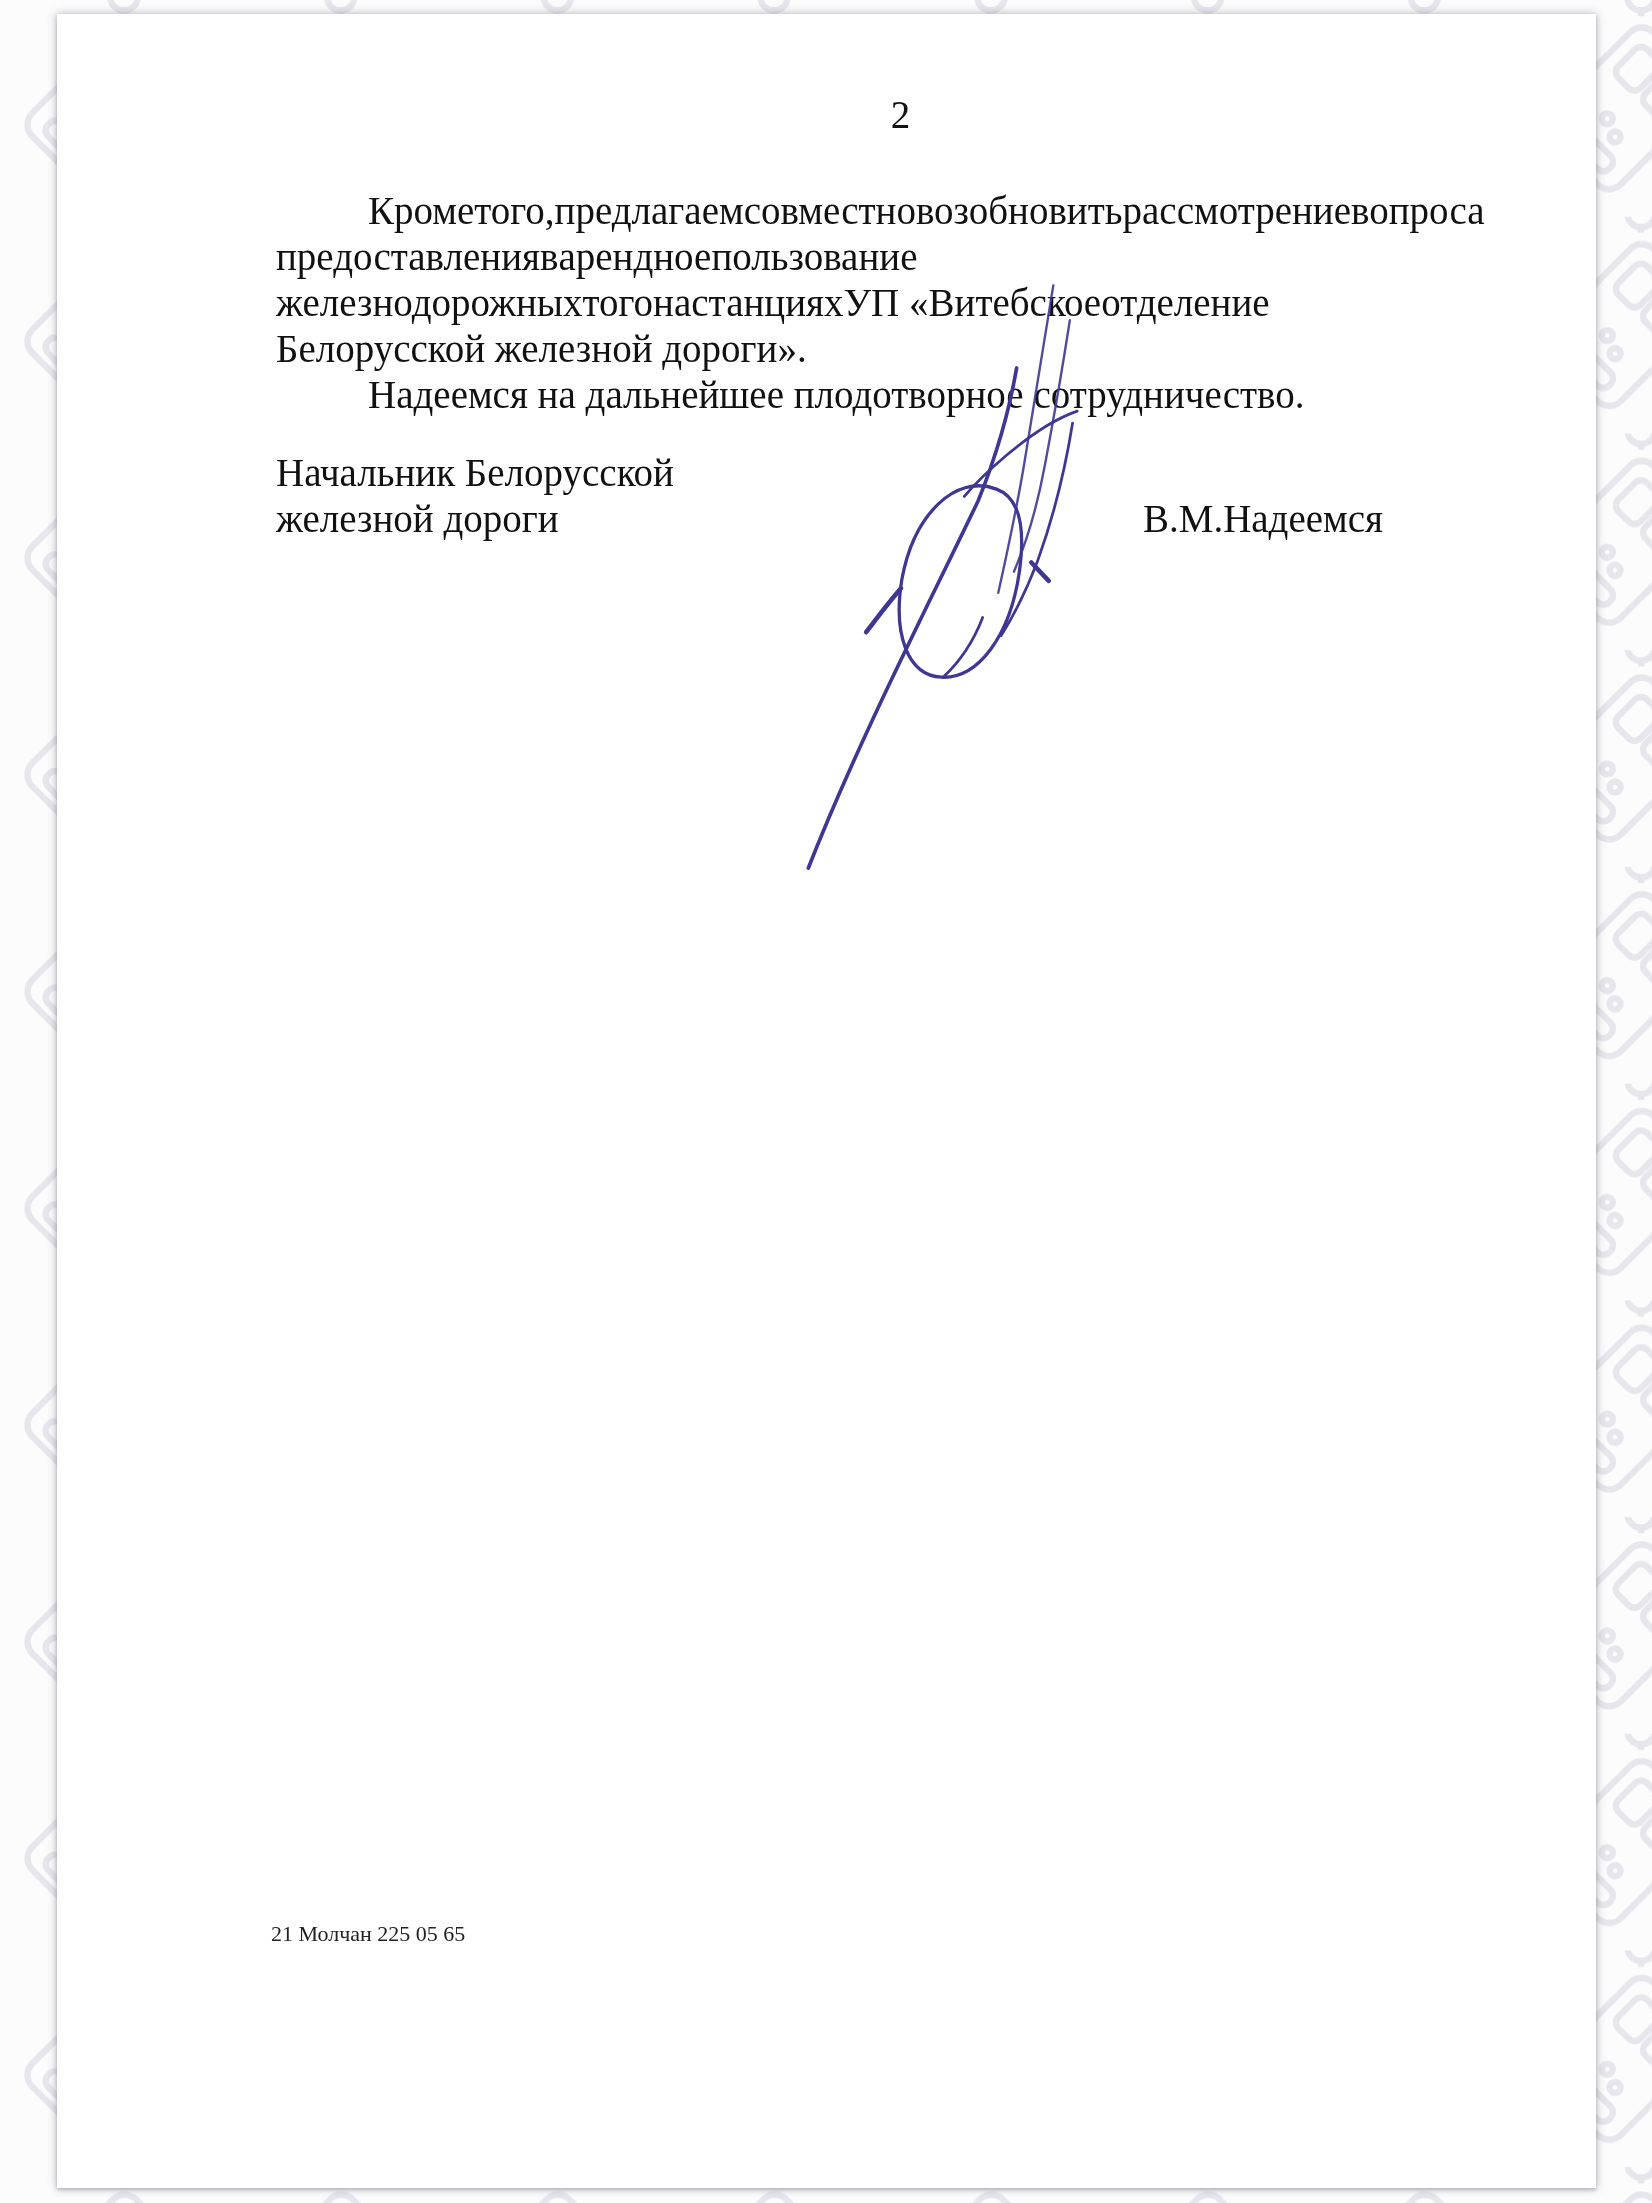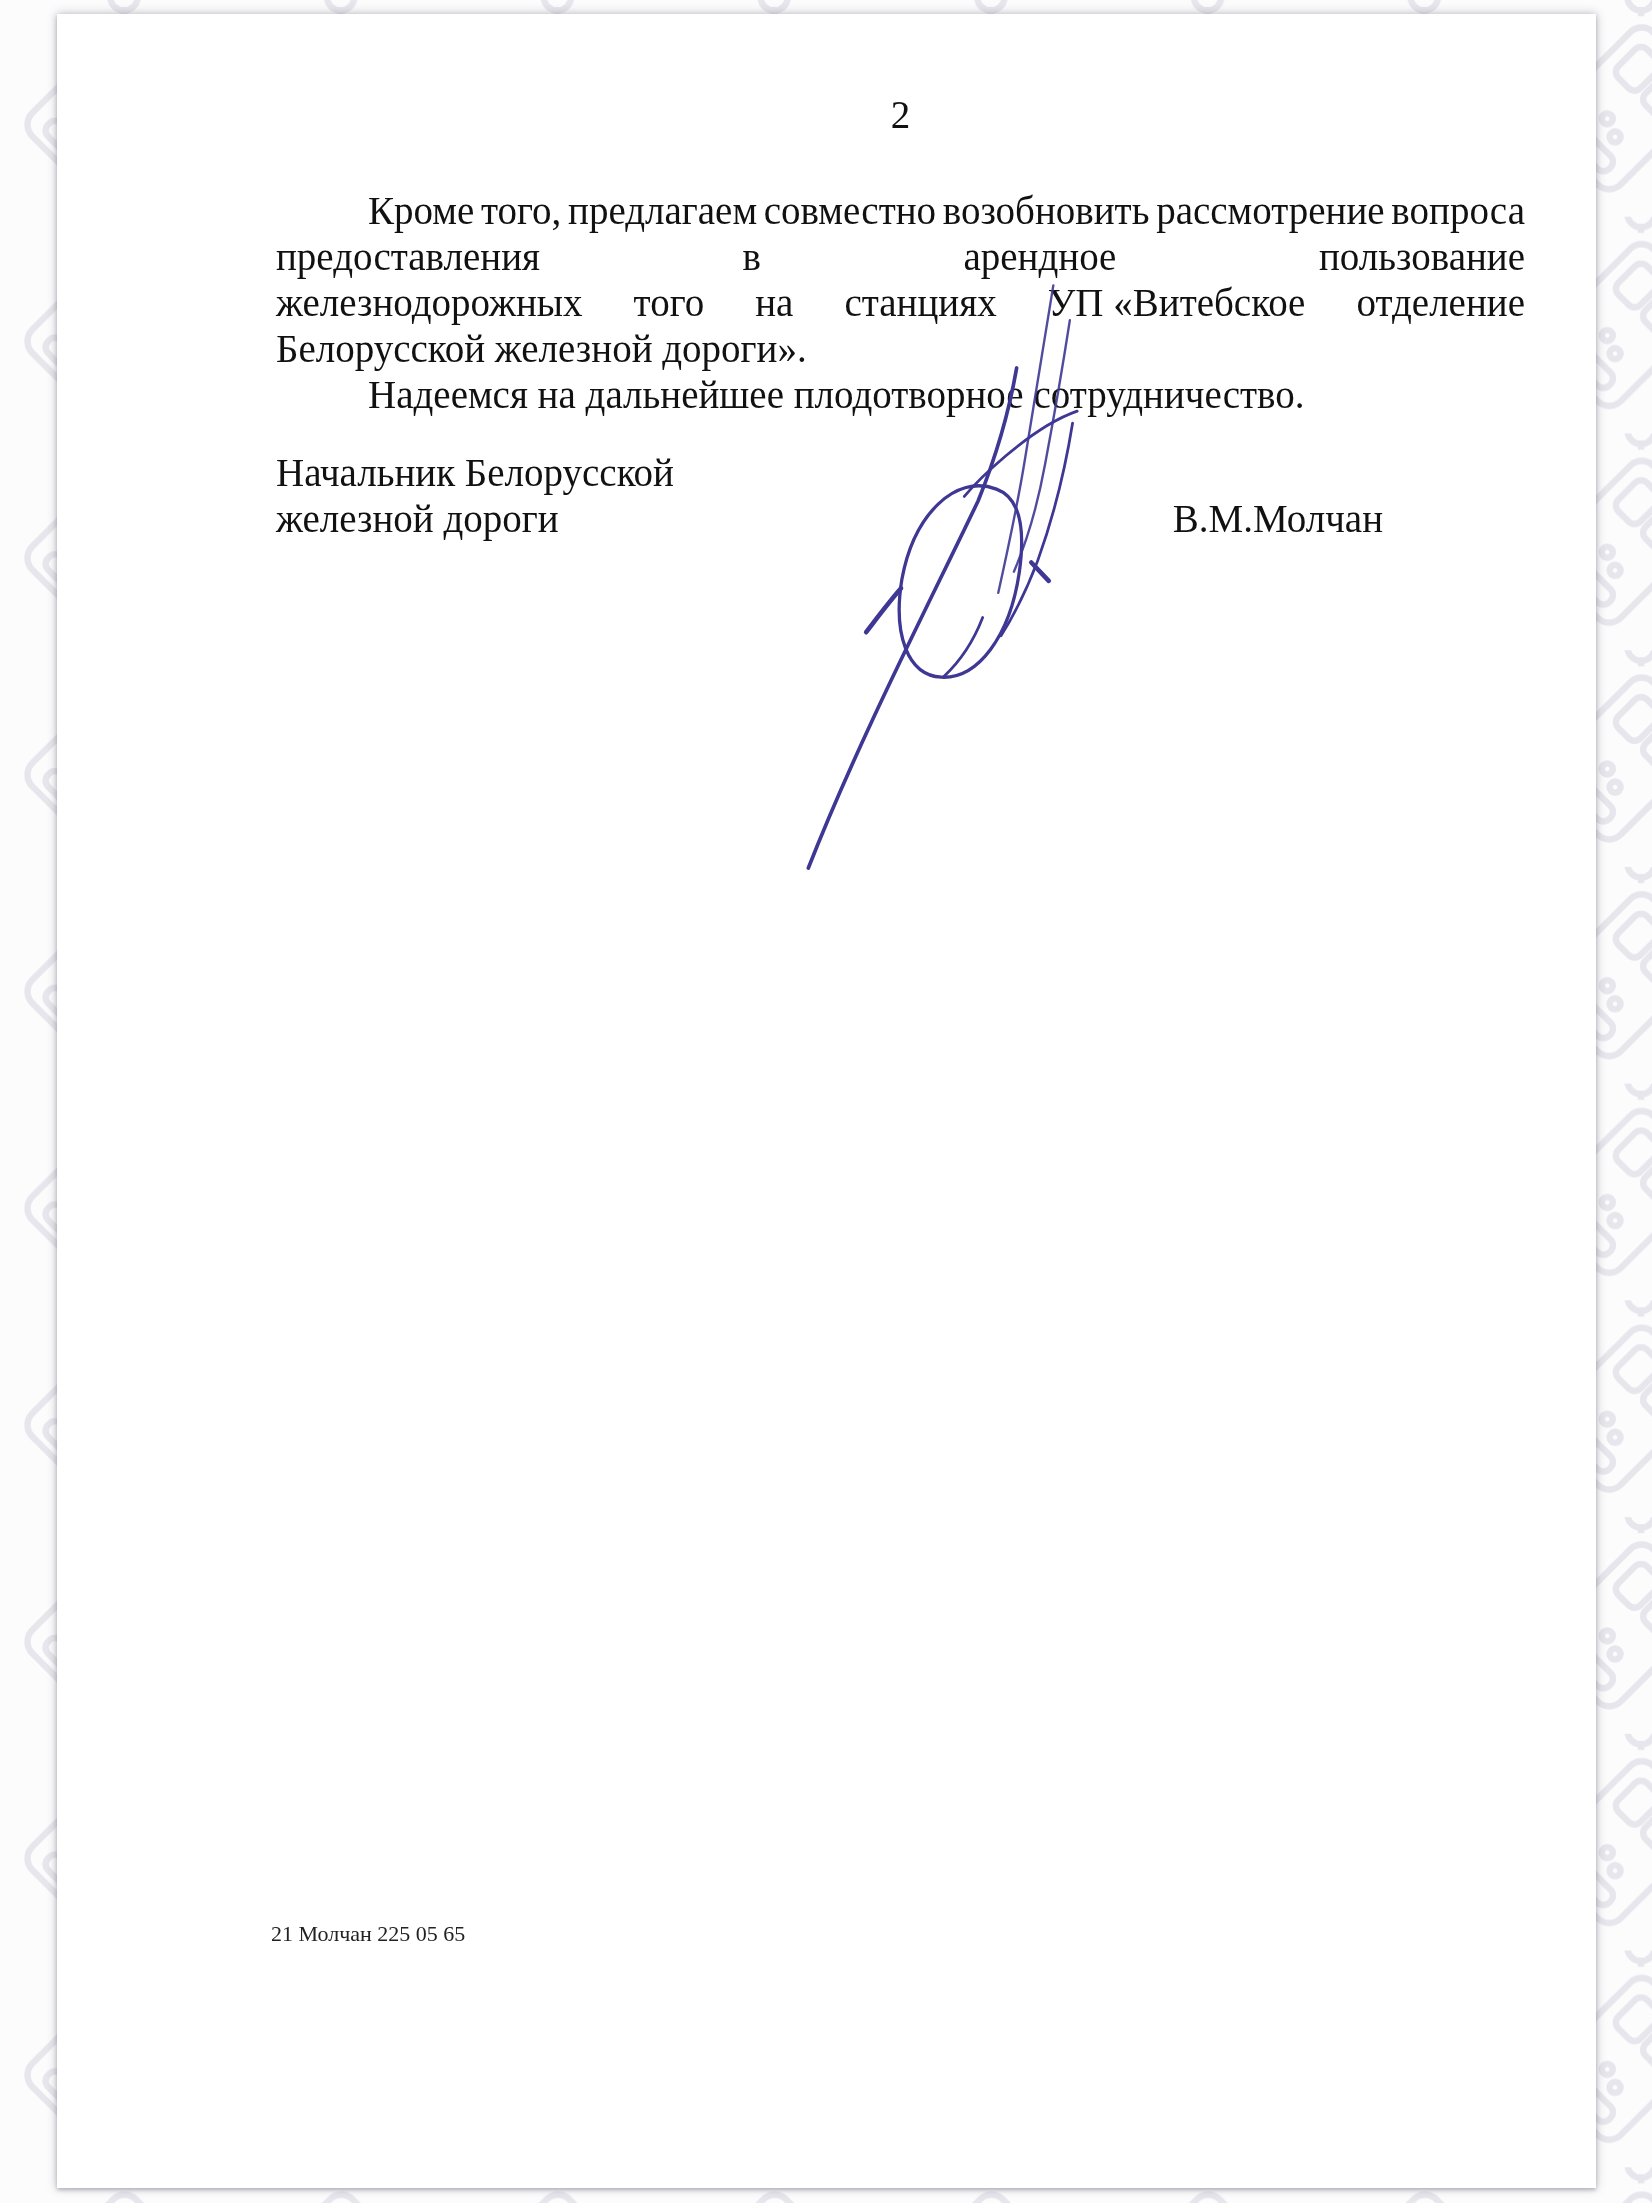--- a/index.html
+++ b/index.html
@@ -18,21 +18,21 @@
     box-shadow:0 0 9.2px rgba(105,105,120,0.45), 0 1.8px 3.7px rgba(105,105,120,0.35);
     z-index:1;
   }
   .content{position:absolute;left:219px;top:0;width:1249px;color:#111;}
   .page-num{
     position:absolute;top:78px;left:0;width:100%;
     text-align:center;font-size:39px;line-height:46px;
   }
   .body-text{position:absolute;top:174px;left:0;width:100%;font-size:39px;}
   .line{height:46px;line-height:46px;white-space:nowrap;}
-  .just{display:flex;justify-content:space-between;}
+  .just{display:flex;}
   .indent{padding-left:92px;}
   .signoff{position:absolute;top:436px;left:0;width:100%;font-size:39px;}
   .signoff .t{height:46px;line-height:46px;}
   .signoff .name{position:absolute;top:46px;right:142px;height:46px;line-height:46px;}
   .footer{position:absolute;left:214px;top:1903px;font-size:22px;line-height:33px;color:#222;}
   .sig{position:absolute;left:733px;top:262px;z-index:3;pointer-events:none;}
   .sig-path{stroke:var(--ink,#3e3794);fill:none;stroke-linecap:round;stroke-linejoin:round;}
 </style>
 </head>
 <body>
@@ -86,21 +86,21 @@
             <span>УП&nbsp;«Витебское</span>
             <span>отделение</span>
           </div>
         <div class="line">Белорусской железной дороги».</div>
         <div class="line indent">Надеемся на дальнейшее плодотворное сотрудничество.</div>
       </div>
 
       <div class="signoff">
         <div class="t">Начальник Белорусской</div>
         <div class="t">железной дороги</div>
-        <div class="name">В.М.Молчан</div>
+        <div class="name">В.М.Надеемся</div>
       </div>
 
     </div>
 
     <svg class="sig" width="367" height="606" viewBox="0 0 400 660" aria-hidden="true">
 
       <path class="sig-path" stroke-width="4" d="M20,645 C 75,505 150,360 205,245 C 222,203 237,158 247,100"></path>
 
       <path class="sig-path" stroke-width="2.6" opacity="0.9" d="M287,10 C 276,75 266,140 256,200 C 247,255 237,300 227,345"></path>
 

